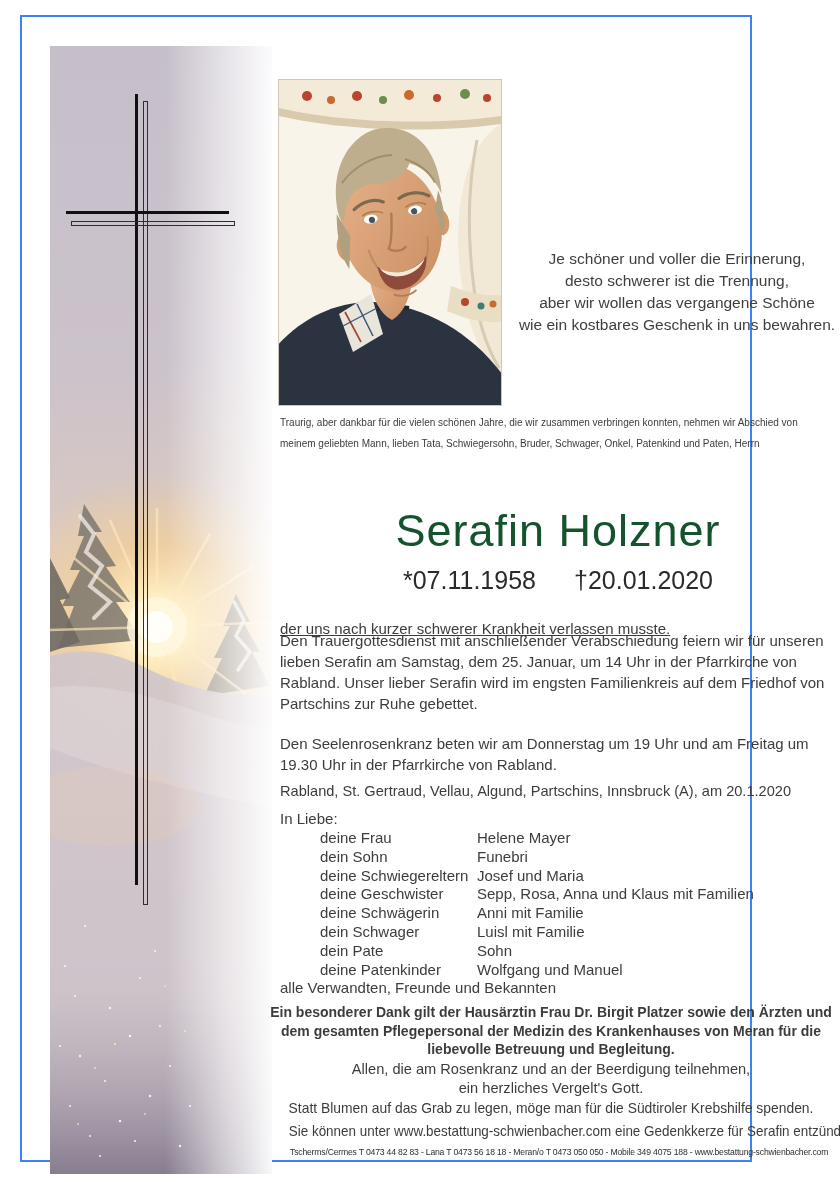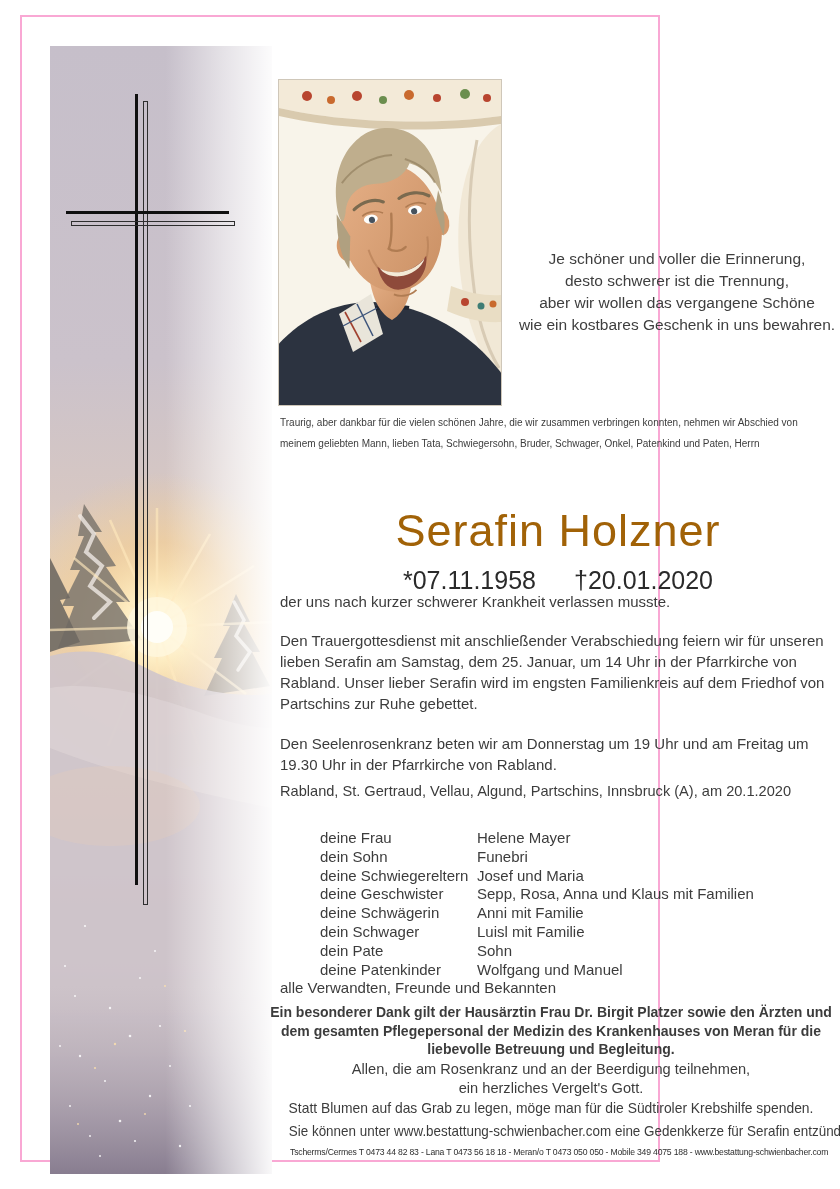--- a/index.html
+++ b/index.html
@@ -1,19 +1,19 @@
 <!DOCTYPE html>
 <html lang="de"><head>
 <meta charset="utf-8">
 <style>
   html,body{margin:0;padding:0;background:#ffffff;}
   .page{position:relative;width:840px;height:1189px;background:#fff;overflow:hidden;
         font-family:"Liberation Sans",sans-serif;color:#3c3c3c;}
-  .card{position:absolute;left:20px;top:15px;width:640px;height:1147px;
-        border:2px solid #f9a8d4;background:#fff;box-sizing:border-box;}
+  .card{position:absolute;left:20px;top:15px;width:732px;height:1147px;
+        border:2px solid #3b82f6;background:#fff;box-sizing:border-box;}
   
   .strip{position:absolute;left:28px;top:29px;width:222px;height:1128px;overflow:hidden;
     background:linear-gradient(180deg,#c6bfca 0%,#cbc2cb 28%,#d6c7c3 40%,#e7d2b8 50%,
                #d9cbc9 58%,#cfc3cb 68%,#bcb1bd 82%,#a197a5 92%,#938898 100%);}
   .strip svg{position:absolute;left:0;top:0;}
   .strip-fade{position:absolute;left:0;top:0;width:100%;height:100%;
     background:linear-gradient(90deg,rgba(255,255,255,0) 52%,rgba(255,255,255,0.55) 78%,rgba(255,255,255,0.95) 100%);}
   
   .cross-v-solid{position:absolute;left:113px;top:77px;width:3px;height:791px;background:#101010;}
   .cross-v-outline{position:absolute;left:121px;top:84px;width:5px;height:804px;
@@ -22,26 +22,26 @@
   .cross-h-outline{position:absolute;left:49px;top:204px;width:164px;height:5px;
     border:1px solid #2e2e2e;box-sizing:border-box;background:transparent;}
   
   .portrait{position:absolute;left:256px;top:62px;width:222px;height:325px;
     border:1px solid #cfc7b9;box-sizing:content-box;overflow:hidden;background:#f8f4ea;}
   
   .poem{position:absolute;left:490px;top:231px;width:330px;text-align:center;
     font-size:15.5px;line-height:22px;color:#3e3e3e;}
   .intro{position:absolute;left:258px;top:395px;width:556px;font-size:10px;line-height:21px;}
   .name{position:absolute;left:280px;top:488px;width:512px;text-align:center;
-    font-size:45px;letter-spacing:1px;color:#a16207;}
+    font-size:45px;letter-spacing:1px;color:#14532d;}
   .dates{position:absolute;left:280px;top:549px;width:512px;text-align:center;
     font-size:25px;color:#2a2a2a;}
   .dates .birth{margin-right:38px;}
   .para{position:absolute;left:258px;width:556px;font-size:15px;line-height:21px;}
-  .p-illness{top:574px;}
+  .p-illness{top:601px;text-decoration:underline;}
   .p-service{top:613px;}
   .p-rosary{top:716px;}
   .p-places{top:764px;white-space:nowrap;font-size:14.6px;}
   .p-inlove{top:791px;}
   .family{position:absolute;left:258px;top:812px;width:556px;font-size:15px;line-height:18.8px;}
   .family-row{display:flex;margin-left:40px;}
   .family-row .rel{width:157px;flex:0 0 157px;}
   .center-block{position:absolute;text-align:center;color:#3c3c3c;}
   .thanks{left:244px;top:986px;width:570px;font-size:14px;line-height:18.6px;font-weight:bold;}
   .attendees{left:244px;top:1043px;width:570px;font-size:14.6px;line-height:18.6px;}
@@ -235,20 +235,21 @@
 
     <div class="name">Serafin Holzner</div>
     <div class="dates">
       <span class="birth">*07.11.1958</span><span>†20.01.2020</span>
     </div>
 
     <div class="para p-illness">der uns nach kurzer schwerer Krankheit verlassen musste.</div>
     <div class="para p-service">Den Trauergottesdienst mit anschließender Verabschiedung feiern wir für unseren lieben Serafin am Samstag, dem 25. Januar, um 14 Uhr in der Pfarrkirche von Rabland. Unser lieber Serafin wird im engsten Familienkreis auf dem Friedhof von Partschins zur Ruhe gebettet.</div>
     <div class="para p-rosary">Den Seelenrosenkranz beten wir am Donnerstag um 19 Uhr und am Freitag um 19.30 Uhr in der Pfarrkirche von Rabland.</div>
     <div class="para p-places">Rabland, St. Gertraud, Vellau, Algund, Partschins, Innsbruck (A), am 20.1.2020</div>
+    <div class="para p-inlove">In Liebe:</div>
 
     <div class="family">
       <div class="family-row">
         <span class="rel">deine Frau</span>
         <span>Helene Mayer</span>
       </div>
       <div class="family-row">
         <span class="rel">dein Sohn</span>
         <span>Funebri</span>
       </div>

